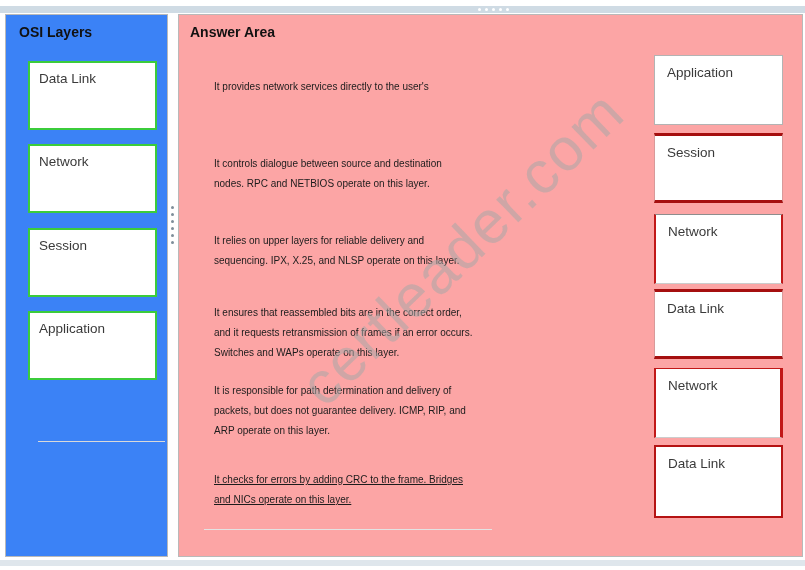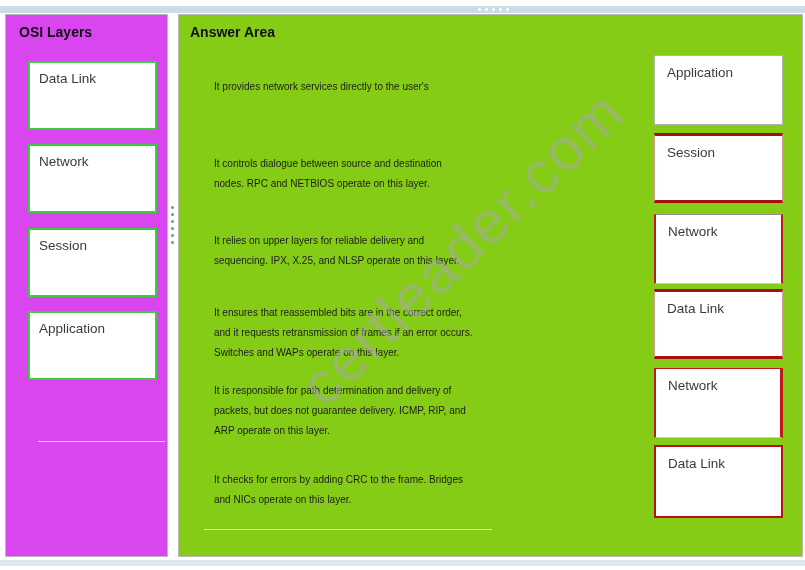--- a/index.html
+++ b/index.html
@@ -7,36 +7,36 @@
   body { font-family:"Liberation Sans", sans-serif; }
   .stage { position:relative; width:805px; height:570px; background:#fff; overflow:hidden; }
 
   
   .topbar { position:absolute; left:0; top:6px; width:805px; height:7px; background:#cfdbe4; }
   .topbar .dots { position:absolute; left:478px; top:2px; display:flex; gap:4px; }
   .topbar .dots i { width:3px; height:3px; border-radius:50%; background:#ffffff; display:block; }
   .bottombar { position:absolute; left:0; top:560px; width:805px; height:6px; background:#dfe6ec; }
 
   
-  .left-panel { position:absolute; left:5px; top:14px; width:163px; height:543px; background:#d946ef; border:1px solid #b9b9b9; }
+  .left-panel { position:absolute; left:5px; top:14px; width:163px; height:543px; background:#3b82f6; border:1px solid #b9b9b9; }
   .lp-title { position:absolute; left:13px; top:9px; font-size:14px; font-weight:bold; color:#111; }
   .src-box { position:absolute; left:22px; width:129px; height:69px; border:2px solid #3bcc3b; background:#fff;
              font-size:13.5px; color:#3a3a3a; padding:8px 0 0 9px; cursor:move; }
   .src-1 { top:46px; } .src-2 { top:129px; } .src-3 { top:213px; } .src-4 { top:296px; }
   .lp-line { position:absolute; left:32px; top:426px; width:127px; height:1px; background:#d9d9d9; }
 
   
   .vgrip { position:absolute; left:171px; top:206px; display:flex; flex-direction:column; gap:4px; cursor:col-resize; }
   .vgrip i { width:3px; height:3px; border-radius:50%; background:#7e8e9a; display:block; }
 
   
-  .answer-panel { position:absolute; left:178px; top:14px; width:625px; height:543px; background:#84cc16; border:1px solid #b9b9b9; }
+  .answer-panel { position:absolute; left:178px; top:14px; width:625px; height:543px; background:#fca5a5; border:1px solid #b9b9b9; }
   .ap-title { position:absolute; left:11px; top:9px; font-size:14px; font-weight:bold; color:#111; }
   .q { position:absolute; left:35px; width:450px; font-size:10px; line-height:20px; color:#1c1c1c; }
-  .q-1 { top:62px; } .q-2 { top:139px; } .q-3 { top:216px; } .q-4 { top:288px; } .q-5 { top:366px; } .q-6 { top:455px; }
+  .q-1 { top:62px; } .q-2 { top:139px; } .q-3 { top:216px; } .q-4 { top:288px; } .q-5 { top:366px; } .q-6 { top:455px;text-decoration:underline; }
   .ap-line { position:absolute; left:25px; top:514px; width:288px; height:1px; background:#e3e3e3; }
 
   
   .ans { position:absolute; left:475px; width:129px; height:70px; background:#fff;
          font-size:13.5px; color:#3a3a3a; padding:9px 0 0 12px; cursor:pointer; }
   .a-1 { top:40px; }  .a-2 { top:118px; } .a-3 { top:199px; }
   .a-4 { top:274px; } .a-5 { top:353px; } .a-6 { top:430px; height:73px; }
   .b-gray      { border:1px solid #b3b3b3; }
   .b-red-tb    { border:1px solid #d89a9a; border-top:3px solid #a50f0f; border-bottom:3px solid #a50f0f; }
   .b-red-sides { border-top:1px solid #8d8d8d; border-bottom:1px solid #cccccc; border-left:2px solid #c11818; border-right:2px solid #c11818; }

